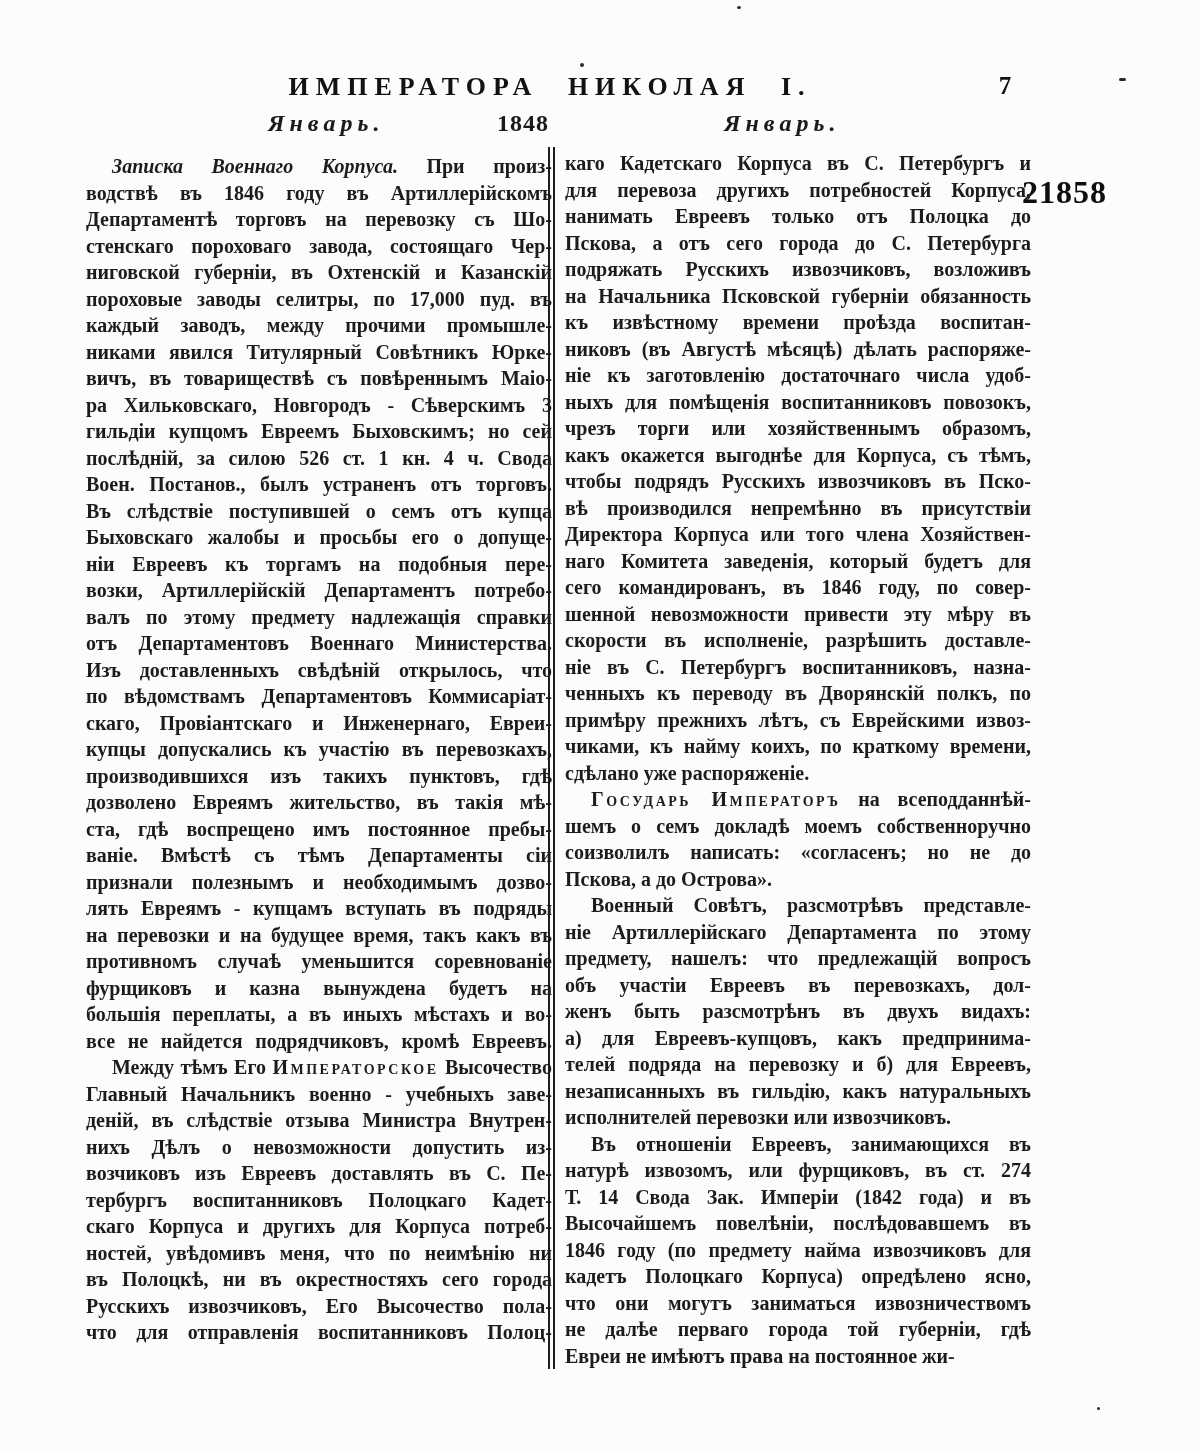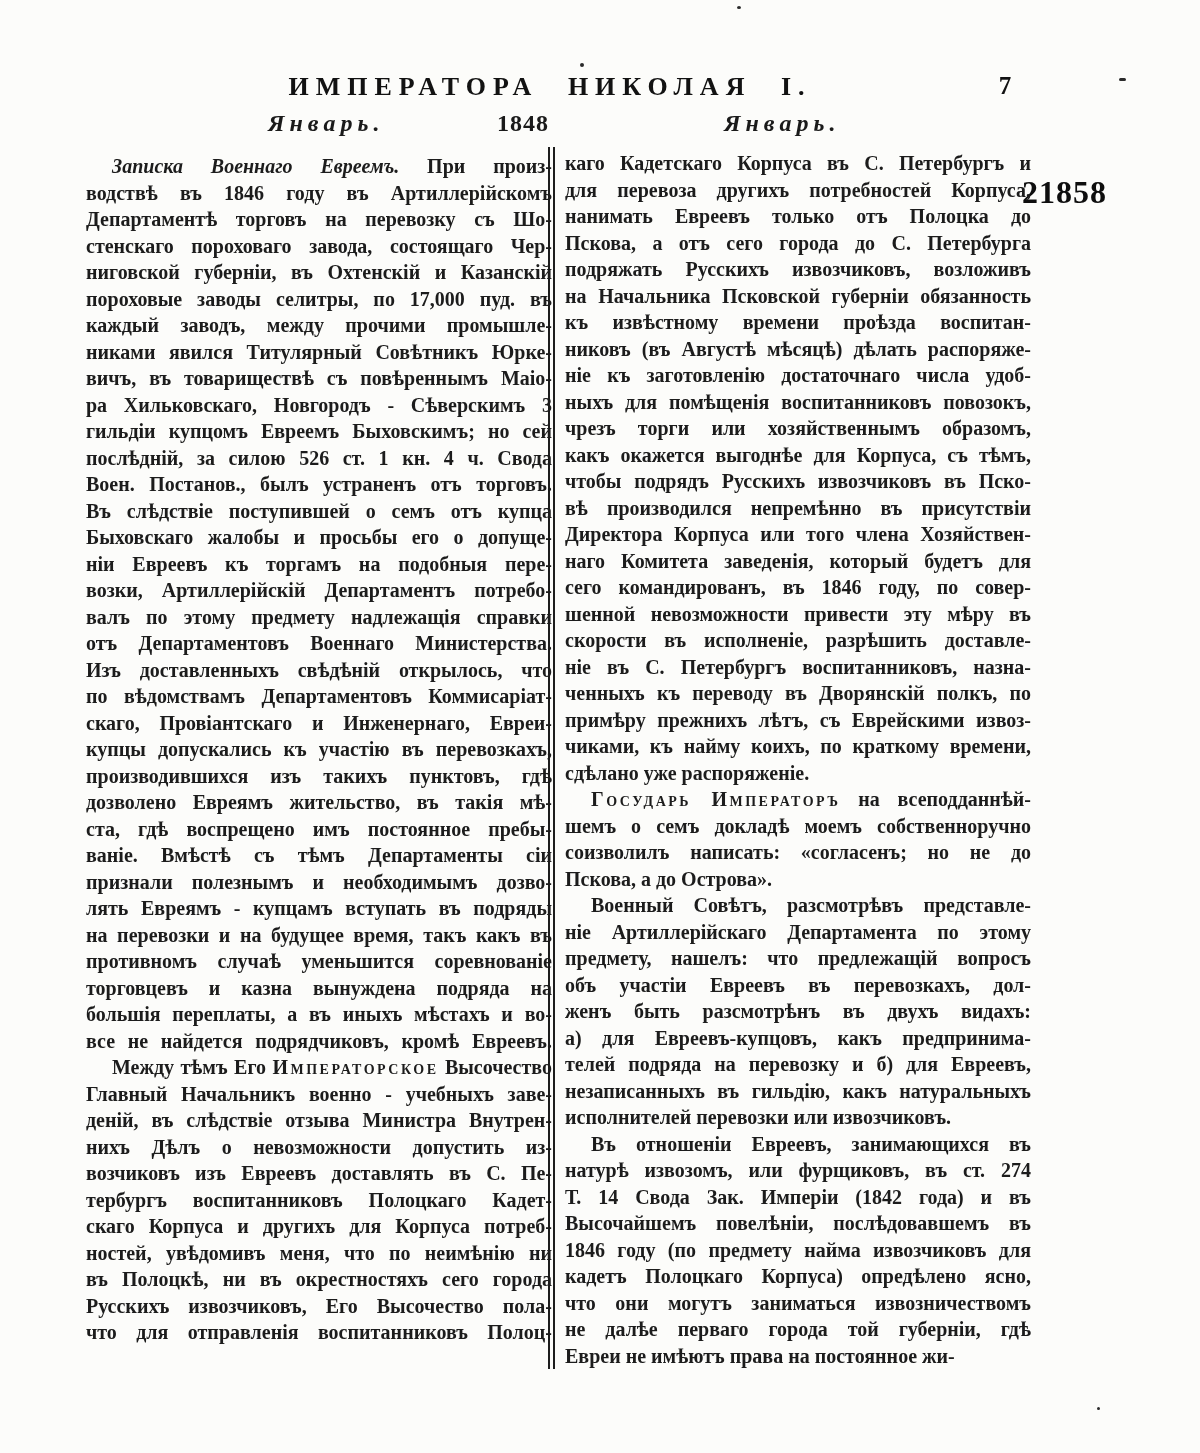--- a/index.html
+++ b/index.html
@@ -68,21 +68,21 @@
 
   <div class="sub month m-left">Январь.</div>
   <div class="sub year m-year">1848</div>
   <div class="sub month m-right">Январь.</div>
 
   <div class="docnum">21858</div>
 
   <div class="divider"></div>
 
   <div class="col col-left" id="col-left">
-      <div class="tl ind"><span class="i">Записка Военнаго Евреемъ.</span><span> При произ-</span></div>
+      <div class="tl ind"><span class="i">Записка Военнаго Корпуса.</span><span> При произ-</span></div>
       <div class="tl"><span>водствѣ въ 1846 году въ Артиллерійскомъ</span></div>
       <div class="tl"><span>Департаментѣ торговъ на перевозку съ Шо-</span></div>
       <div class="tl"><span>стенскаго пороховаго завода, состоящаго Чер-</span></div>
       <div class="tl"><span>ниговской губерніи, въ Охтенскій и Казанскій</span></div>
       <div class="tl"><span>пороховые заводы селитры, по 17,000 пуд. въ</span></div>
       <div class="tl"><span>каждый заводъ, между прочими промышле-</span></div>
       <div class="tl"><span>никами явился Титулярный Совѣтникъ Юрке-</span></div>
       <div class="tl"><span>вичъ, въ товариществѣ съ повѣреннымъ Маіо-</span></div>
       <div class="tl"><span>ра Хильковскаго, Новгородъ - Сѣверскимъ 3</span></div>
       <div class="tl"><span>гильдіи купцомъ Евреемъ Быховскимъ; но сей</span></div>
@@ -99,21 +99,21 @@
       <div class="tl"><span>скаго, Провіантскаго и Инженернаго, Евреи-</span></div>
       <div class="tl"><span>купцы допускались къ участію въ перевозкахъ,</span></div>
       <div class="tl"><span>производившихся изъ такихъ пунктовъ, гдѣ</span></div>
       <div class="tl"><span>дозволено Евреямъ жительство, въ такія мѣ-</span></div>
       <div class="tl"><span>ста, гдѣ воспрещено имъ постоянное пребы-</span></div>
       <div class="tl"><span>ваніе. Вмѣстѣ съ тѣмъ Департаменты сіи</span></div>
       <div class="tl"><span>признали полезнымъ и необходимымъ дозво-</span></div>
       <div class="tl"><span>лять Евреямъ - купцамъ вступать въ подряды</span></div>
       <div class="tl"><span>на перевозки и на будущее время, такъ какъ въ</span></div>
       <div class="tl"><span>противномъ случаѣ уменьшится соревнованіе</span></div>
-      <div class="tl"><span>торговцевъ и казна вынуждена подряда на</span></div>
+      <div class="tl"><span>фурщиковъ и казна вынуждена будетъ на</span></div>
       <div class="tl"><span>большія переплаты, а въ иныхъ мѣстахъ и во-</span></div>
       <div class="tl"><span>все не найдется подрядчиковъ, кромѣ Евреевъ.</span></div>
       <div class="tl ind"><span>Между тѣмъ Его </span><span class="sc">Императорское</span><span> Высочество</span></div>
       <div class="tl"><span>Главный Начальникъ военно - учебныхъ заве-</span></div>
       <div class="tl"><span>деній, въ слѣдствіе отзыва Министра Внутрен-</span></div>
       <div class="tl"><span>нихъ Дѣлъ о невозможности допустить из-</span></div>
       <div class="tl"><span>возчиковъ изъ Евреевъ доставлять въ С. Пе-</span></div>
       <div class="tl"><span>тербургъ воспитанниковъ Полоцкаго Кадет-</span></div>
       <div class="tl"><span>скаго Корпуса и другихъ для Корпуса потреб-</span></div>
       <div class="tl"><span>ностей, увѣдомивъ меня, что по неимѣнію ни</span></div>

